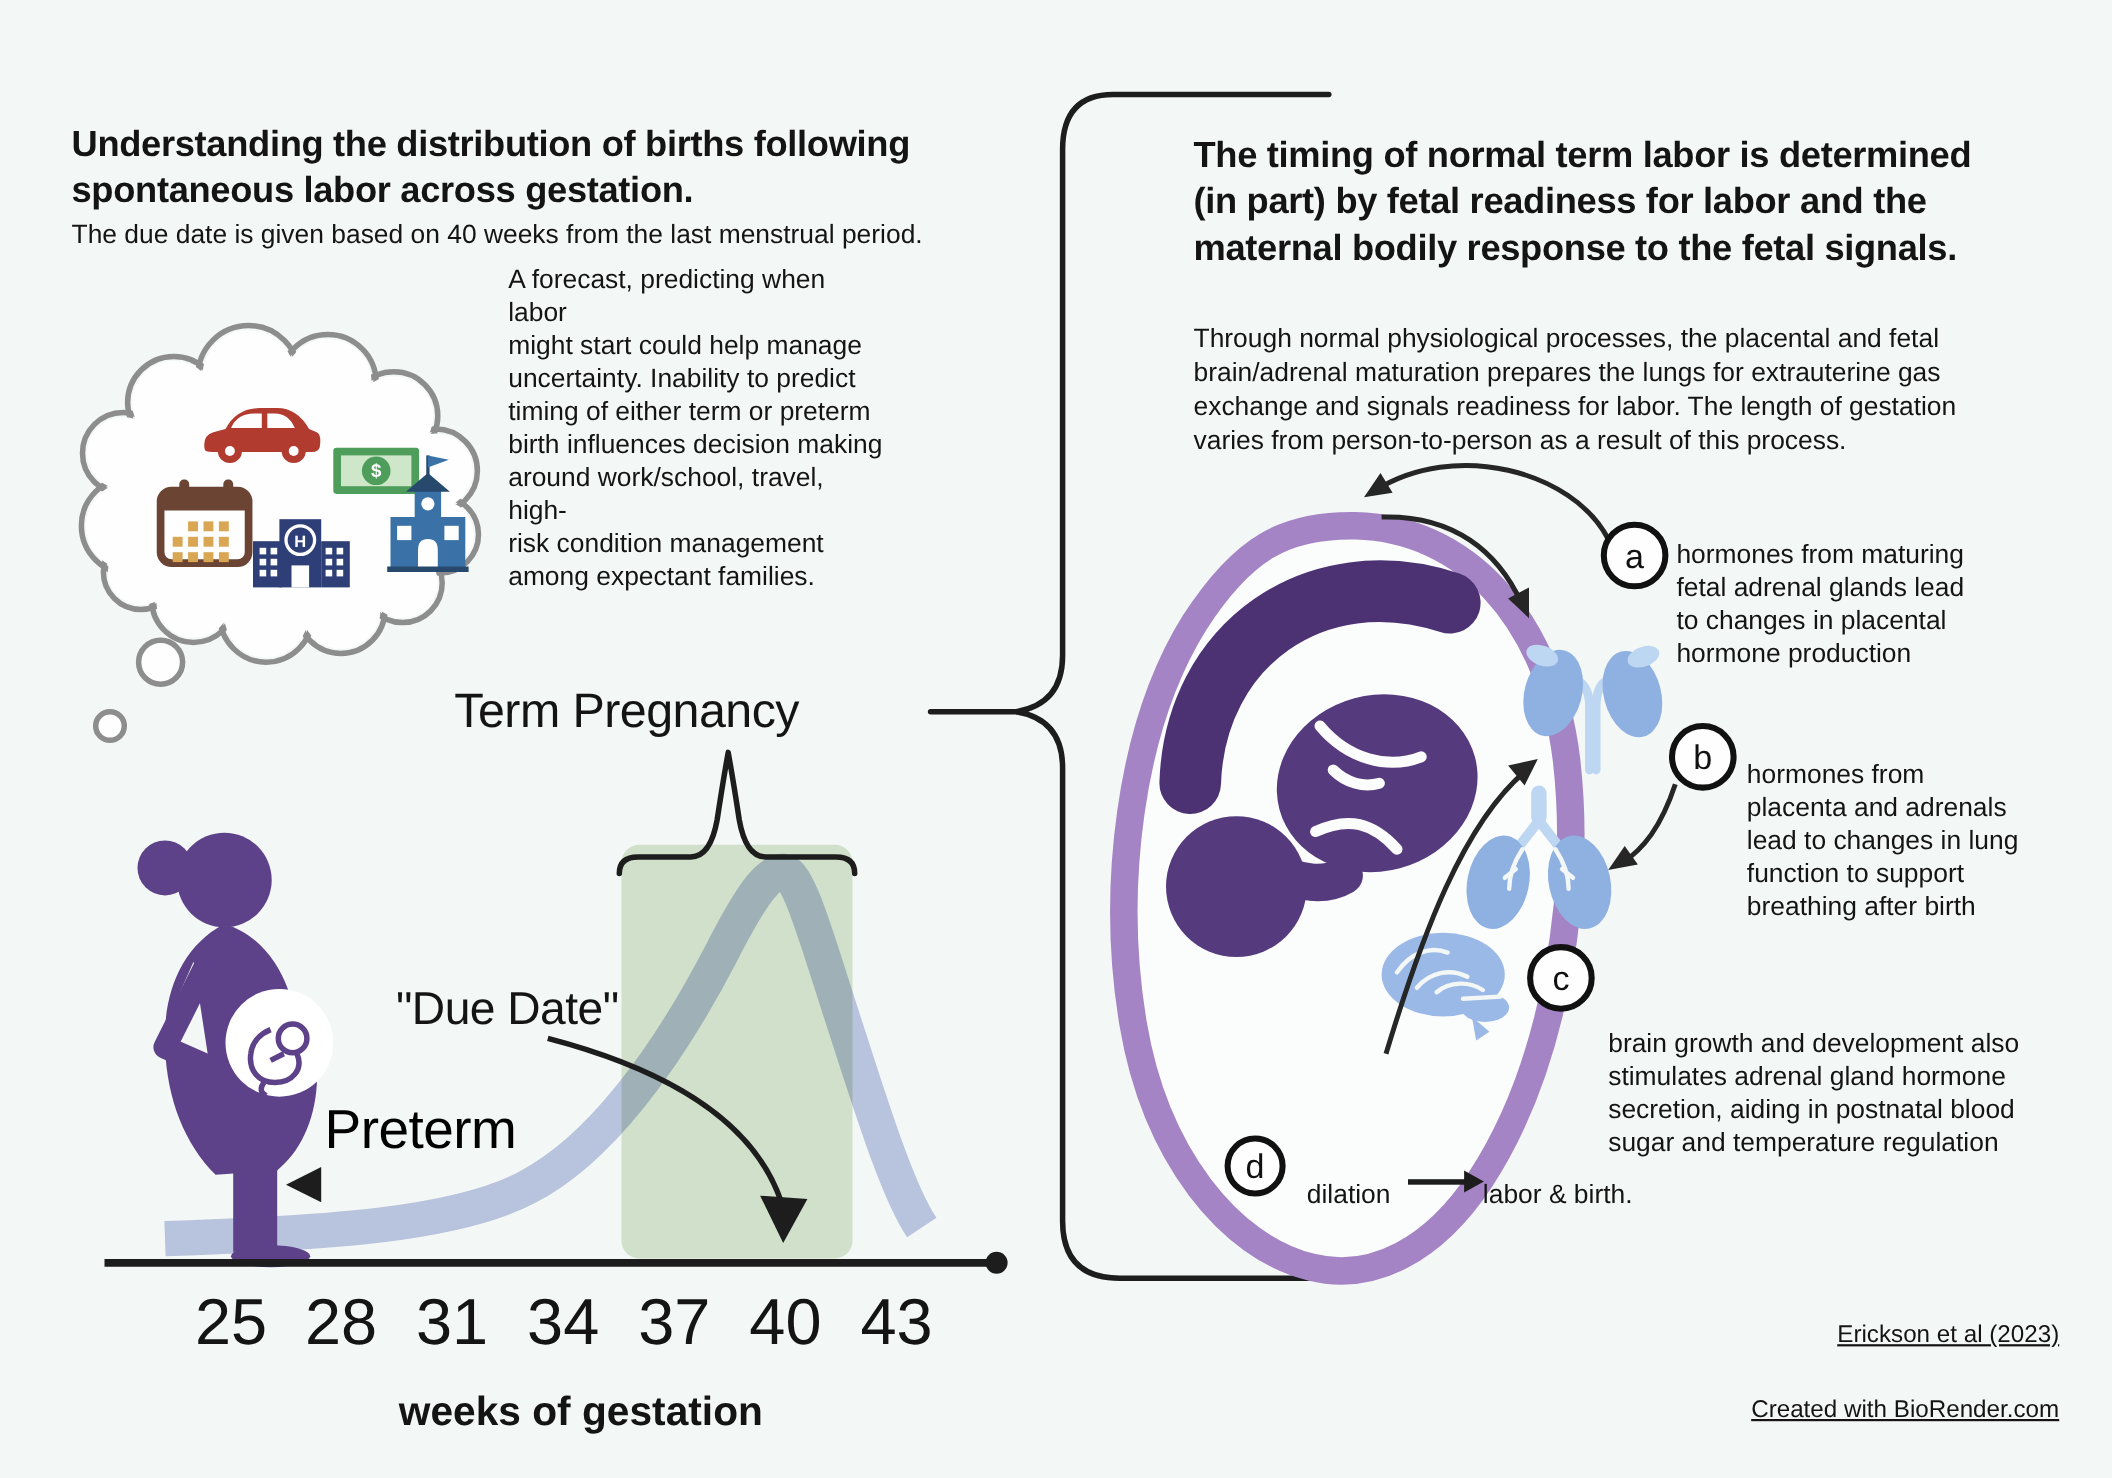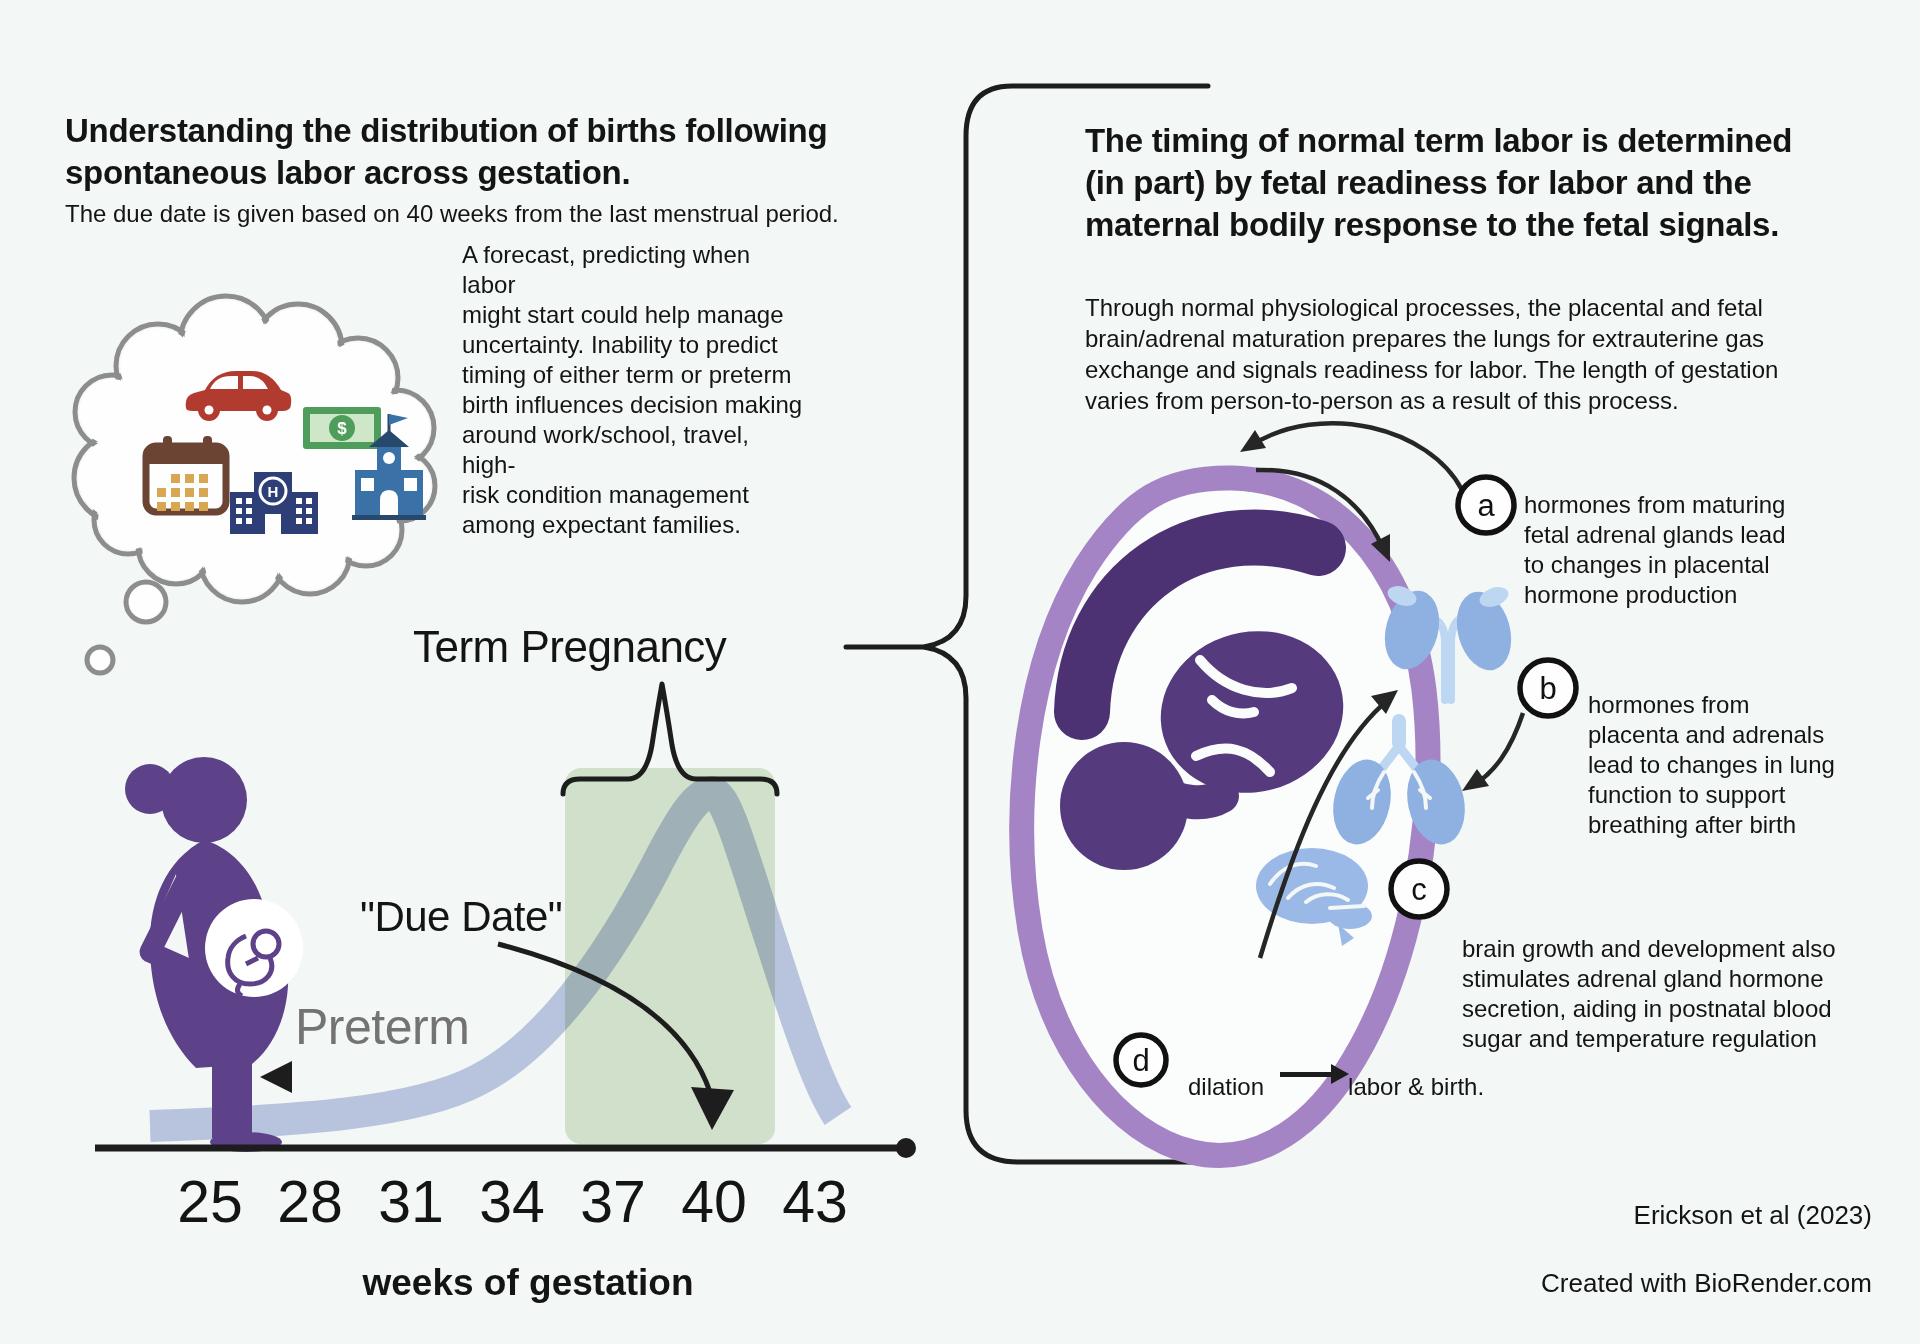--- a/index.html
+++ b/index.html
@@ -7,34 +7,34 @@
           font-family:"Liberation Sans",sans-serif;color:#141414;}
   .abs{position:absolute;white-space:pre-line;}
   .title{font-weight:700;font-size:33px;line-height:42px;letter-spacing:-0.3px;}
   .body-text{font-size:24px;line-height:30px;}
   .big-label{font-weight:400;letter-spacing:-0.5px;}
   #left-title{left:65px;top:110px;width:780px;}
   #left-subtitle{left:65px;top:200px;font-size:24px;}
   #forecast-paragraph{left:415px;top:240px;width:345px;margin-left:47px;}
   #term-label{left:413px;top:622px;font-size:44px;}
   #due-date-label{left:360px;top:893px;font-size:42px;}
-  #preterm-label{left:295px;top:998px;font-size:50px;color:#737373;}
+  #preterm-label{left:295px;top:998px;font-size:50px;color:#000000;}
   .tick{position:absolute;top:1168px;transform:translateX(-50%);font-size:59px;}
   #weeks-label{left:528px;top:1262px;transform:translateX(-50%);font-size:37px;font-weight:700;}
   #right-title{left:1085px;top:120px;width:830px;}
   #right-paragraph{left:1085px;top:292px;width:830px;line-height:31px;}
   #ann-a{left:1524px;top:490px;width:330px;}
   #ann-b{left:1588px;top:690px;width:300px;}
   #ann-c{left:1462px;top:886px;width:450px;margin-top:48px;}
   #ann-d{left:1188px;top:1042px;width:690px;}
   .d-line3{display:flex;align-items:flex-start;gap:16px;white-space:nowrap;}
   .inline-arrow{position:relative;width:52px;height:5px;background:#1d1d1d;display:inline-block;}
   .inline-arrow:after{content:"";position:absolute;right:-17px;top:-8px;border-top:10px solid transparent;
       border-bottom:10px solid transparent;border-left:18px solid #1d1d1d;}
-  .credit{position:absolute;right:48px;font-size:26px;text-align:right;}
+  .credit{position:absolute;right:48px;font-size:22px;text-align:right;text-decoration:underline;}
   #credit-1{top:1200px;}
   #credit-2{top:1252px;margin-top:16px;}
   svg text.circle-letter{font-family:"Liberation Sans",sans-serif;font-size:31px;fill:#111;}
   svg text.glyph{font-family:"Liberation Sans",sans-serif;font-weight:700;fill:#ffffff;}
 </style>
 </head>
 <body>
 
 <div class="canvas">
 

